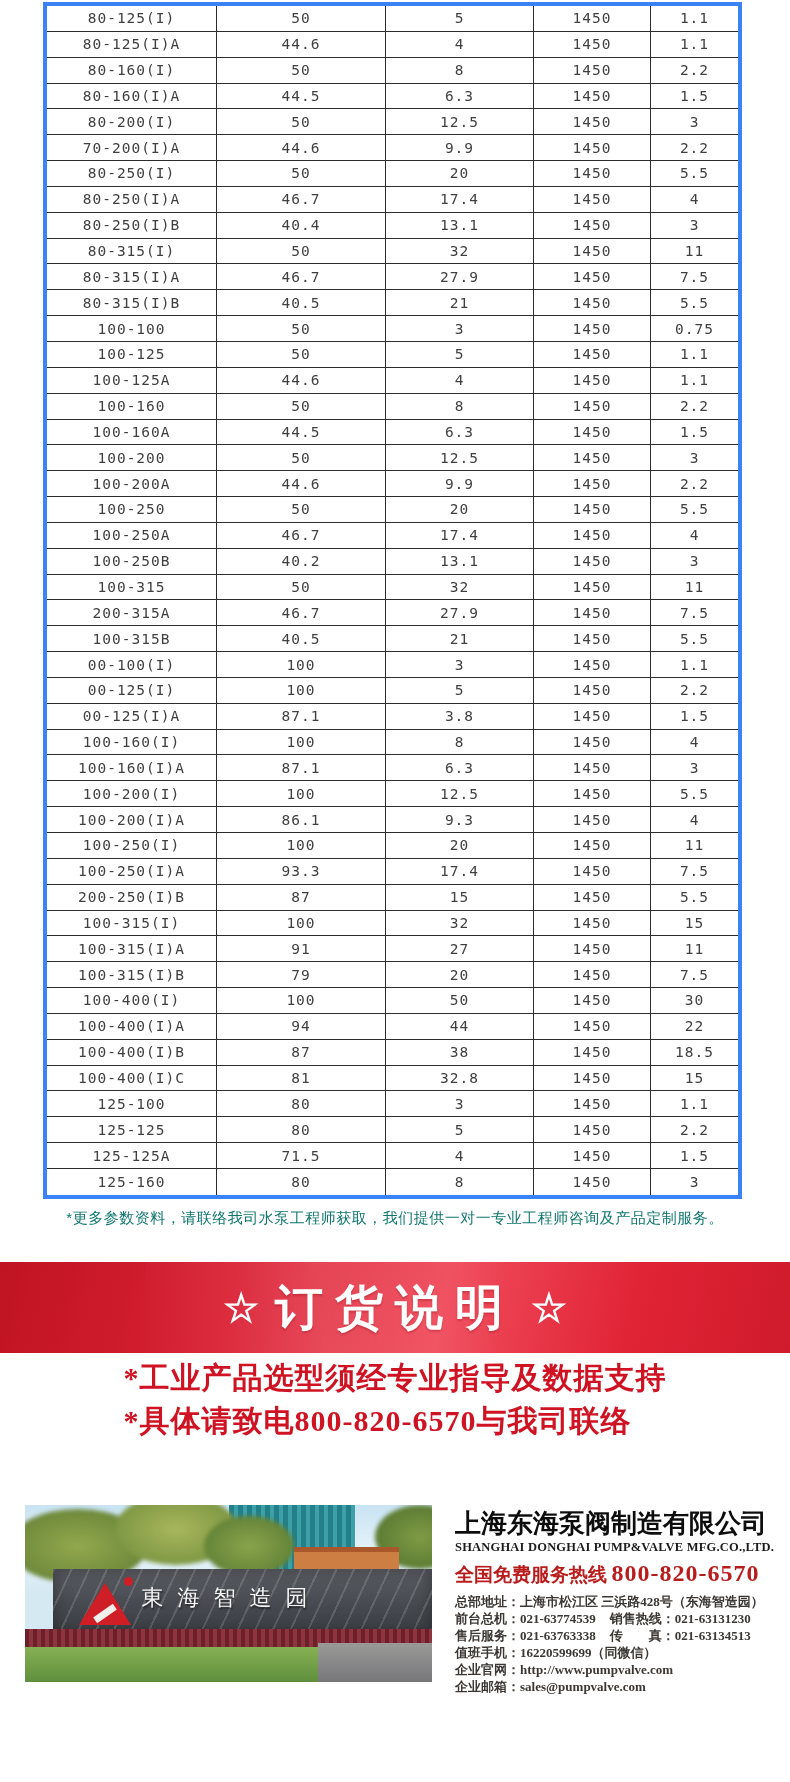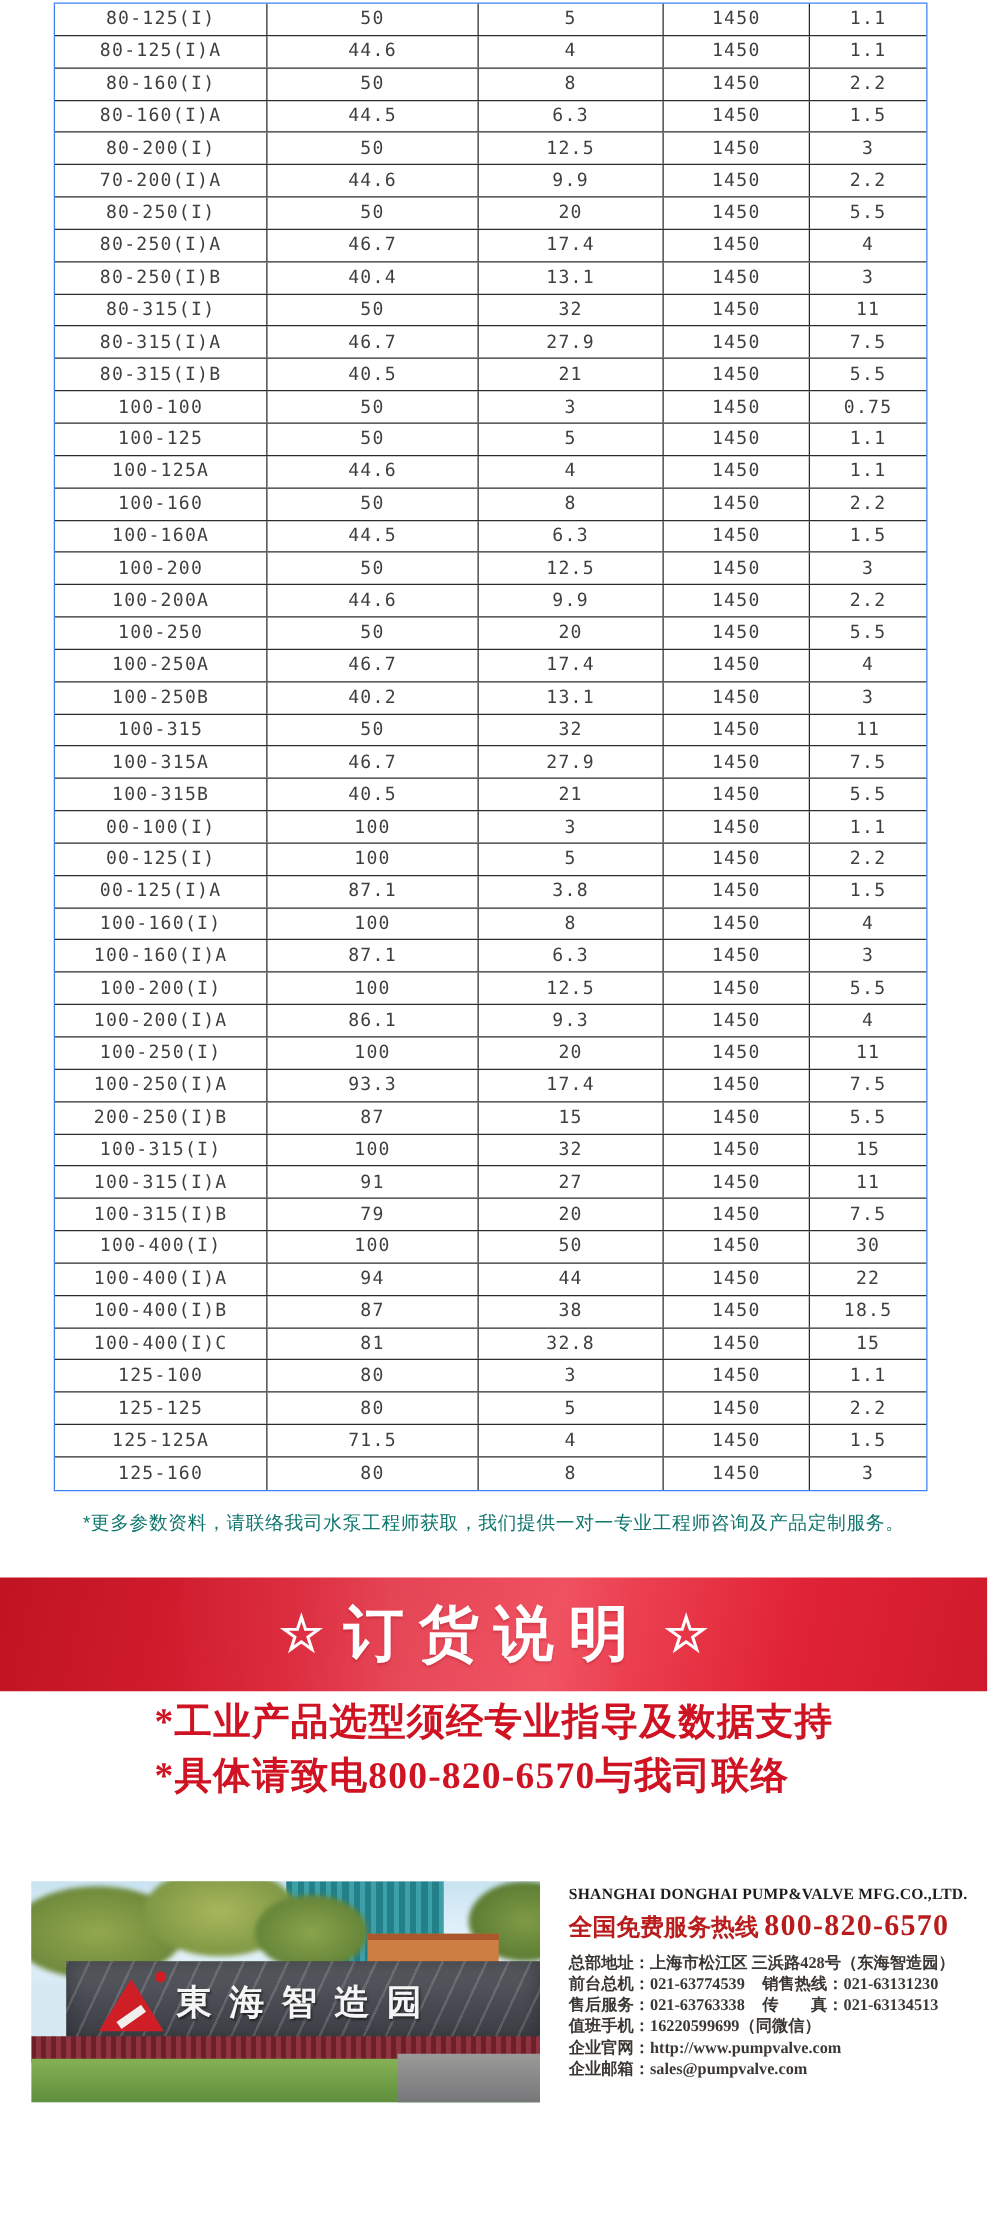--- a/index.html
+++ b/index.html
@@ -1,21 +1,21 @@
 <!DOCTYPE html>
 <html><head>
 <meta charset="utf-8">
 <style>
   html,body{margin:0;padding:0;background:#ffffff;}
   .page{position:relative;width:790px;height:1782px;background:#ffffff;overflow:hidden;
         font-family:"Liberation Sans",sans-serif;}
 
   
   .ptable{position:absolute;left:43px;top:2px;width:699px;box-sizing:border-box;
-          border:1px solid #3b82f6;background:#fff;}
+          border:4px solid #3b82f6;background:#fff;}
   .t-row{display:flex;height:25.85px;box-sizing:border-box;border-bottom:1px solid #2c2c2c;}
   .t-row:last-child{border-bottom:none;}
   .t-cell{box-sizing:border-box;border-right:1px solid #2c2c2c;display:flex;align-items:center;
           justify-content:center;font-family:"DejaVu Sans Mono",monospace;font-size:14.5px;
           color:#3f3f3f;letter-spacing:1px;white-space:nowrap;}
   .t-cell.c0{width:170px;}
   .t-cell.c1{width:169px;}
   .t-cell.c2{width:148px;}
   .t-cell.c3{width:117px;}
   .t-cell.c4{flex:1;border-right:none;}
@@ -54,21 +54,21 @@
   .ph-tree.t4{left:86%;top:0;width:22%;height:36%;background:radial-gradient(#7f9b46,#4e6f2b);}
   .ph-orange{position:absolute;left:66%;top:24%;width:26%;height:17%;background:#cd7f43;
          border-top:5px solid #a9572b;}
   .ph-gate{position:absolute;left:80%;top:40%;width:20%;height:14%;
          background:repeating-linear-gradient(90deg,#7d452b 0 3px,#c8a07a 3px 8px);}
   .ph-sign{position:absolute;left:7%;top:36%;width:93%;height:37%;
          background:linear-gradient(#5a5d63,#45484e 60%,#3c3f45);
          box-shadow:inset 0 0 18px rgba(0,0,0,0.35);}
   .ph-sign:before{content:"";position:absolute;inset:0;
          background:repeating-linear-gradient(115deg,rgba(255,255,255,0.14) 0 2px,rgba(255,255,255,0) 2px 16px);}
-  .ph-sign-text{position:absolute;left:88px;top:14px;color:#f5f5f5;font-size:28px;font-weight:bold;
+  .ph-sign-text{position:absolute;left:88px;top:14px;color:#f5f5f5;font-size:22px;font-weight:normal;
          letter-spacing:14px;white-space:nowrap;text-shadow:1px 2px 2px rgba(0,0,0,0.55);}
   .ph-logo{position:absolute;left:26px;top:10px;width:52px;height:46px;}
   .ph-logo .tri{position:absolute;left:0;bottom:0;width:0;height:0;
          border-left:26px solid transparent;border-right:26px solid transparent;
          border-bottom:42px solid #cf1e26;}
   .ph-logo .cut{position:absolute;left:14px;bottom:8px;width:24px;height:7px;background:#f0efec;
          transform:rotate(-35deg);}
   .ph-logo .dot{position:absolute;right:-2px;top:-2px;width:9px;height:9px;border-radius:50%;background:#cf1e26;}
   .ph-hedge{position:absolute;left:0;top:70%;width:100%;height:12%;
          background:repeating-linear-gradient(90deg,#6d2029 0 4px,#8d3440 4px 8px);}
@@ -251,21 +251,21 @@
           <div class="t-cell c4">3</div>
         </div>
         <div class="t-row">
           <div class="t-cell c0">100-315</div>
           <div class="t-cell c1">50</div>
           <div class="t-cell c2">32</div>
           <div class="t-cell c3">1450</div>
           <div class="t-cell c4">11</div>
         </div>
         <div class="t-row">
-          <div class="t-cell c0">100-315A</div>
+          <div class="t-cell c0">200-315A</div>
           <div class="t-cell c1">46.7</div>
           <div class="t-cell c2">27.9</div>
           <div class="t-cell c3">1450</div>
           <div class="t-cell c4">7.5</div>
         </div>
         <div class="t-row">
           <div class="t-cell c0">100-315B</div>
           <div class="t-cell c1">40.5</div>
           <div class="t-cell c2">21</div>
           <div class="t-cell c3">1450</div>
@@ -453,20 +453,21 @@
         <div class="dot"></div>
       </div>
       <div class="ph-sign-text">東海智造园</div>
     </div>
     <div class="ph-hedge"></div>
     <div class="ph-lawn"></div>
     <div class="ph-drive"></div>
   </div>
 
   <div class="info">
+    <div class="c-name">上海东海泵阀制造有限公司</div>
     <div class="c-name-en">SHANGHAI DONGHAI PUMP&amp;VALVE MFG.CO.,LTD.</div>
     <div class="c-hotline">
       <span class="hl-label">全国免费服务热线</span>
       <span class="hl-number">800-820-6570</span>
     </div>
     <div class="contacts">
         <div class="contact-line"><span class="lab">总部地址：</span><span class="val">上海市松江区 三浜路428号（东海智造园）</span></div>
         <div class="contact-line"><span class="lab">前台总机：</span><span class="val">021-63774539</span><span class="lab pair2">销售热线：</span><span class="val">021-63131230</span></div>
         <div class="contact-line"><span class="lab">售后服务：</span><span class="val">021-63763338</span><span class="lab pair2">传　　真：</span><span class="val">021-63134513</span></div>
         <div class="contact-line"><span class="lab">值班手机：</span><span class="val">16220599699（同微信）</span></div>

